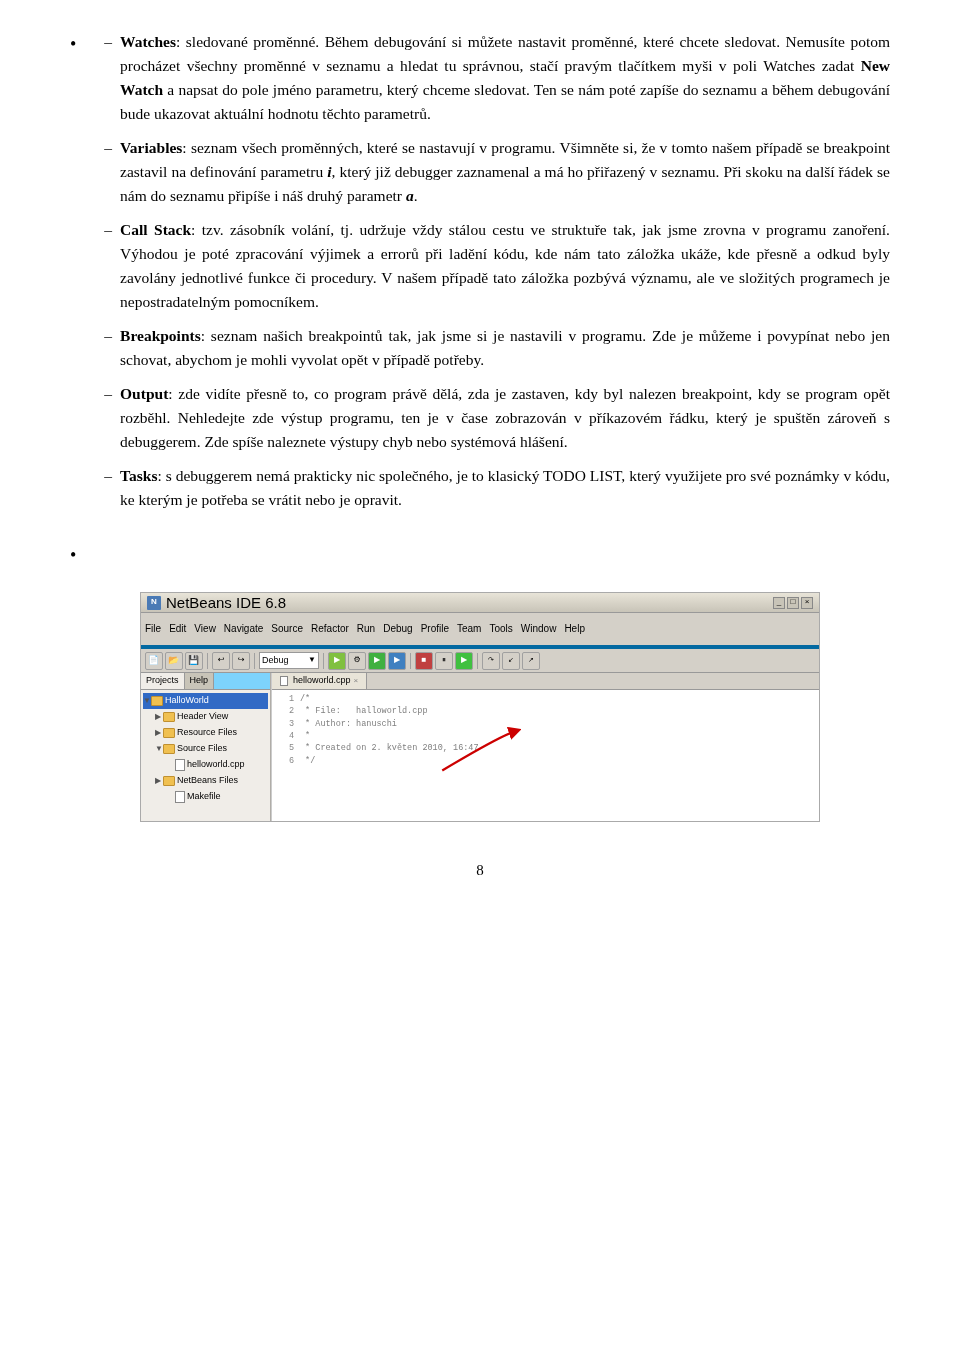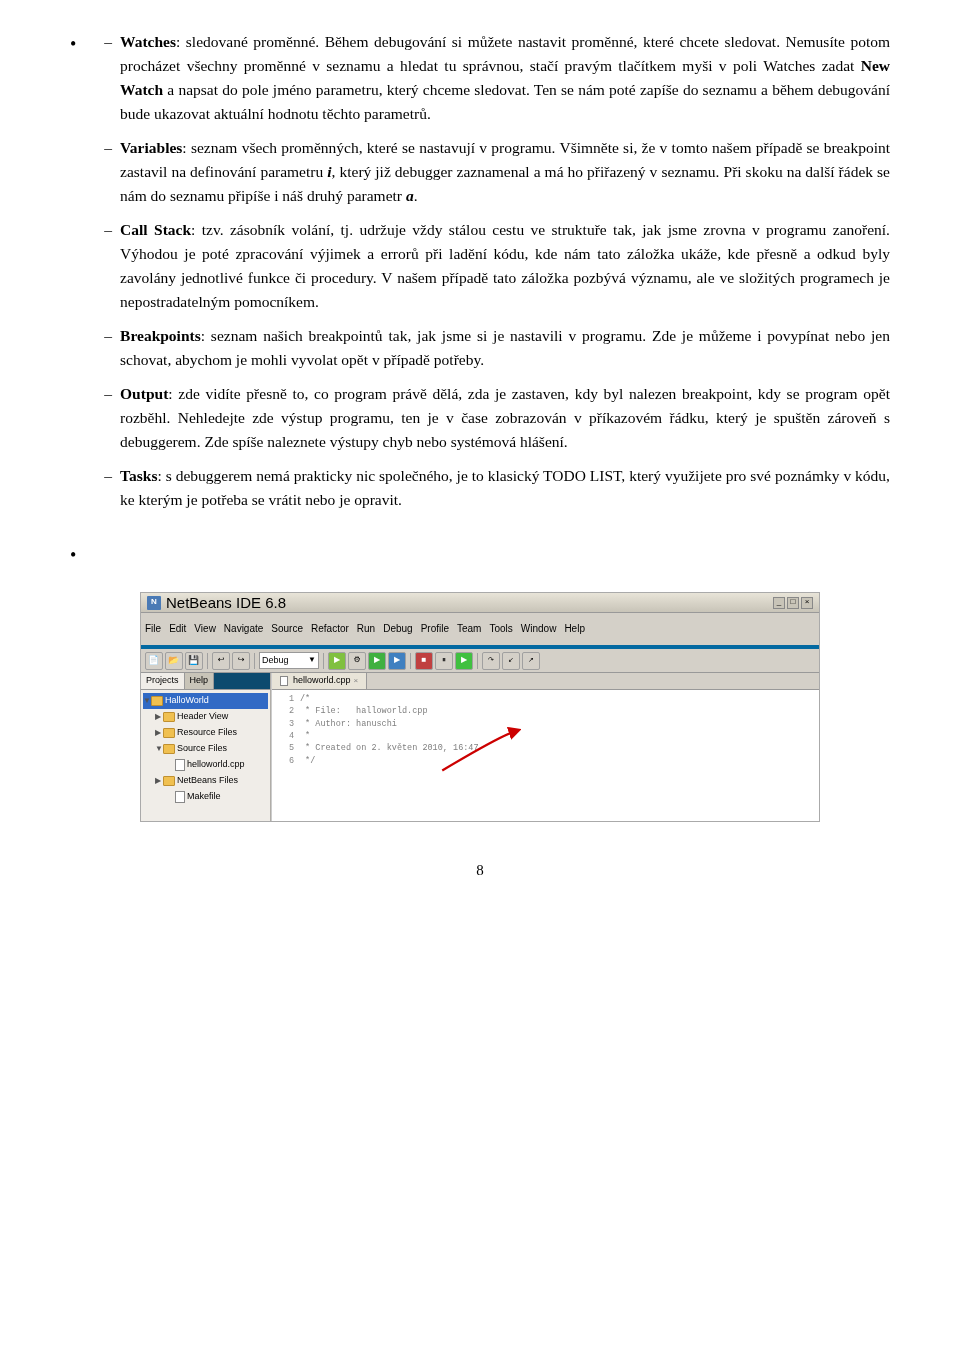--- a/index.html
+++ b/index.html
@@ -189,21 +189,21 @@
       width: 130px;
       background: #f0ede8;
       border-right: 1px solid #b0ada8;
       font-size: 9px;
       font-family: Arial, sans-serif;
       overflow: hidden;
     }
 
     .nb-tabs-row {
       display: flex;
-      background: #0c4a6e;
+      background: #7dd3fc;
       border-bottom: 1px solid #999;
     }
 
     .nb-tab {
       padding: 1px 5px;
       font-size: 9px;
       font-family: Arial, sans-serif;
       border-right: 1px solid #999;
       background: #c8c4b8;
       cursor: default;

